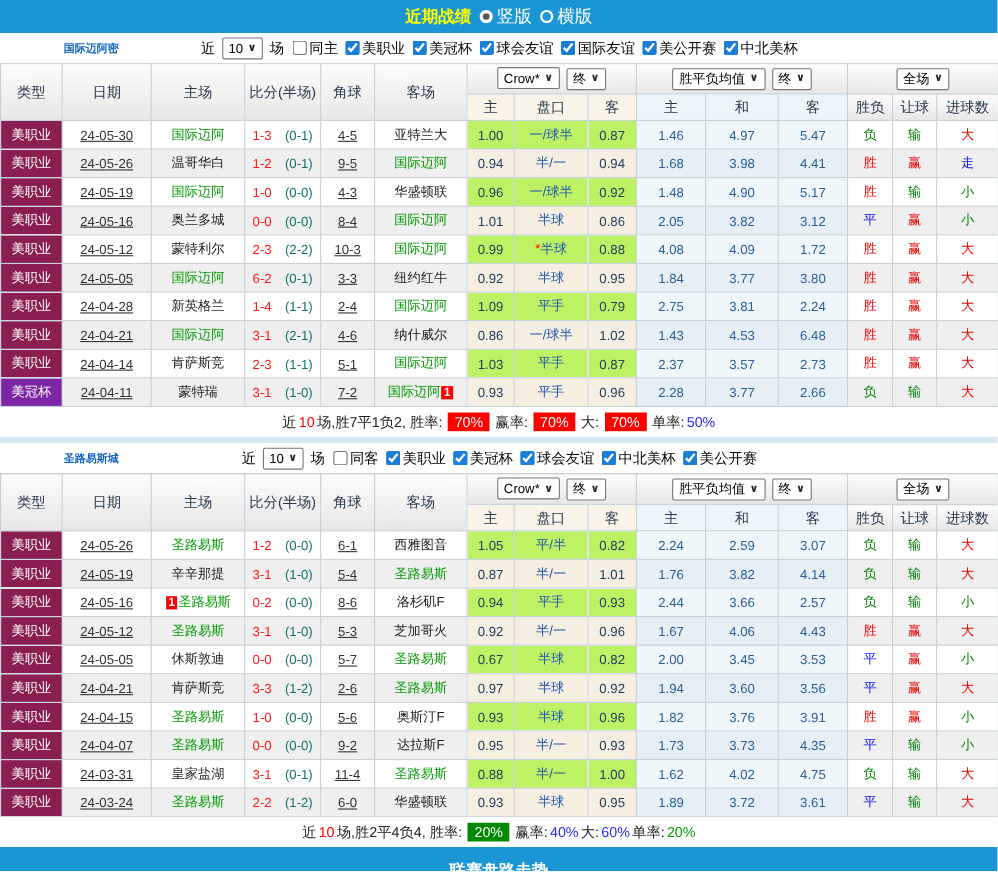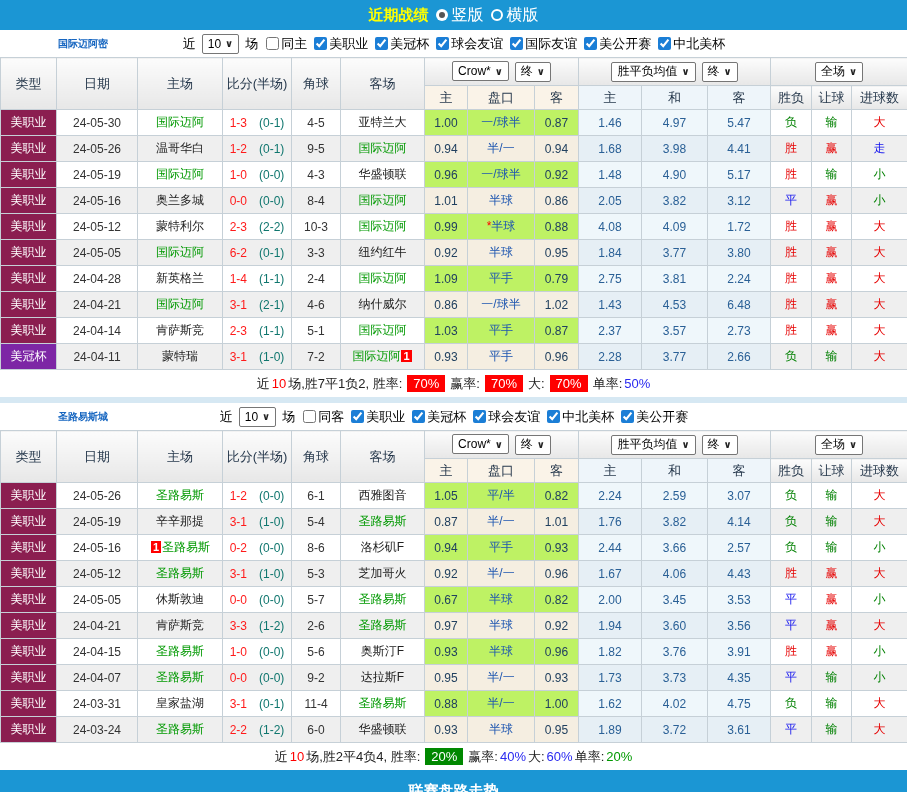--- a/index.html
+++ b/index.html
@@ -46,21 +46,21 @@
     color:#26384c; font-weight:normal; font-size:13px;
   }
   tr.hdr1 th { height:28px; }
   tr.hdr2 th { height:24px; }
   th.s-odds { background:#faf3e8; }
   th.s-avg  { background:#eef5fa; }
   tbody tr { height:26px; }
   td.c-type { color:#fff; font-size:12px; }
   .lg-mls { background:#8b1e50; }
   .lg-cup { background:#7d26a5; }
-  td.c-date, td.c-corner { color:#333; }
+  td.c-date, td.c-corner { color:#333;text-decoration:underline; }
   .team { color:#009900; }
   .opp  { color:#222; }
   .score { color:#ff1a1a; }
   .half  { color:#0f766e;padding-left:12px; }
   td.c-odd  { color:#21405f; }
   td.c-pan  { color:#1e56b0; }
   td.c-avg  { color:#2a6096; }
   .star { color:#f00; }
   
   tr.r-odd  td.c-date, tr.r-odd  td.c-home, tr.r-odd  td.c-score, tr.r-odd  td.c-corner, tr.r-odd  td.c-away, tr.r-odd  td.c-res { background:#fff; }

